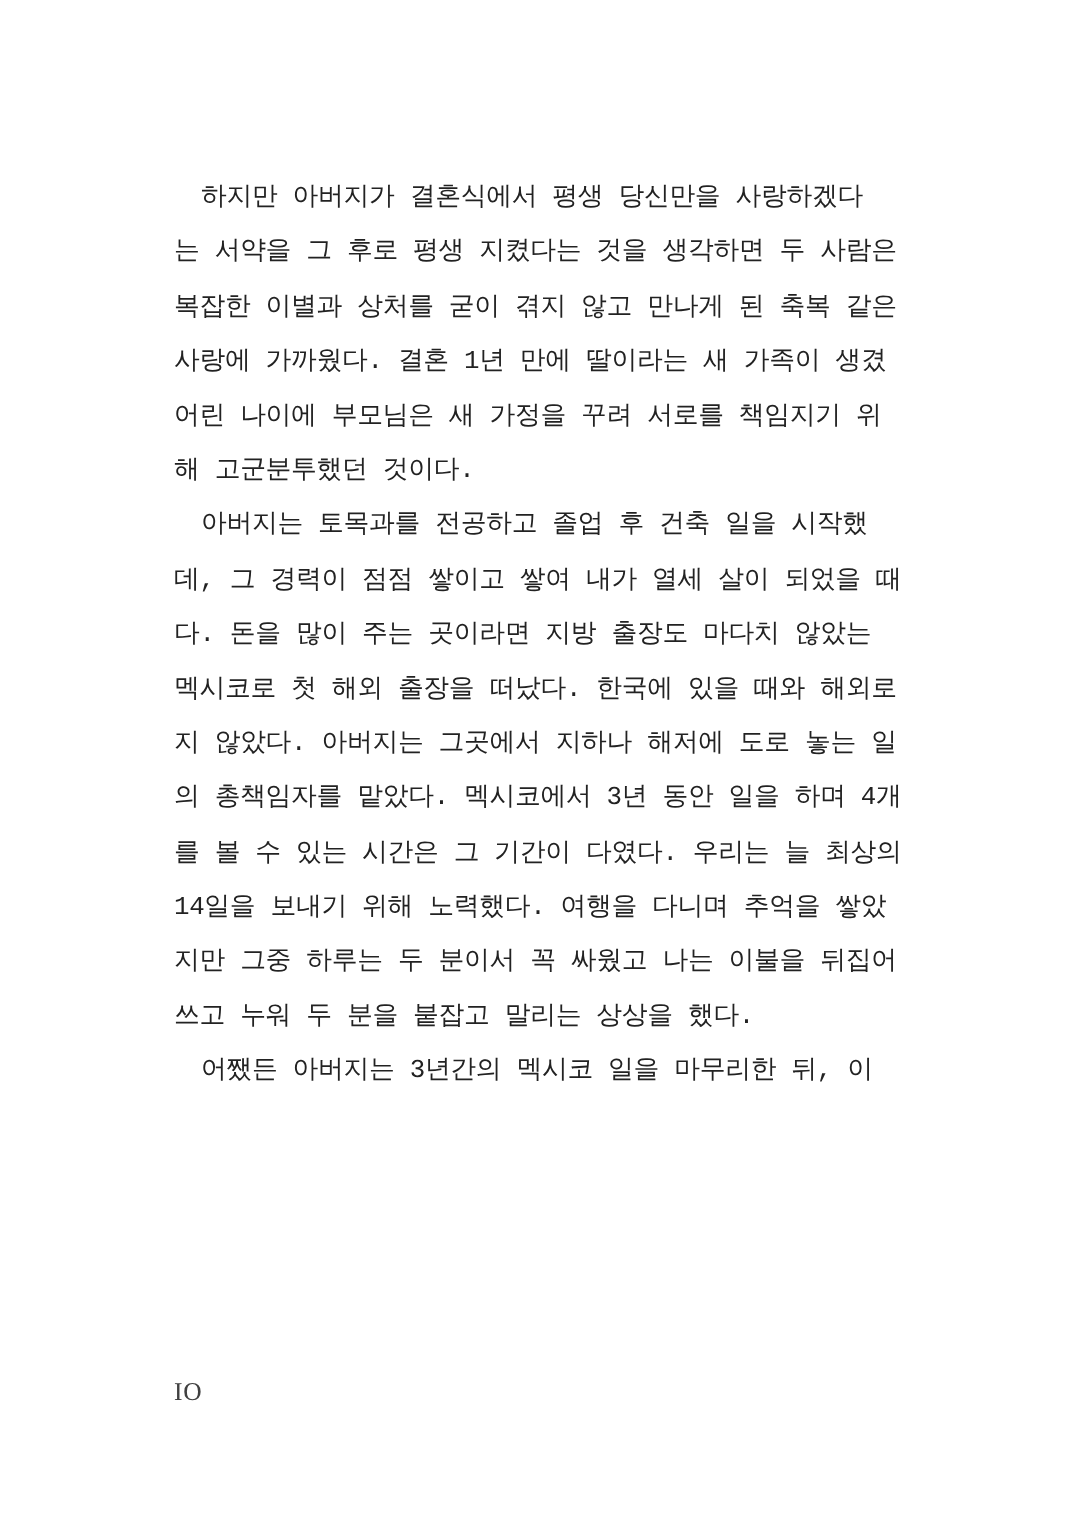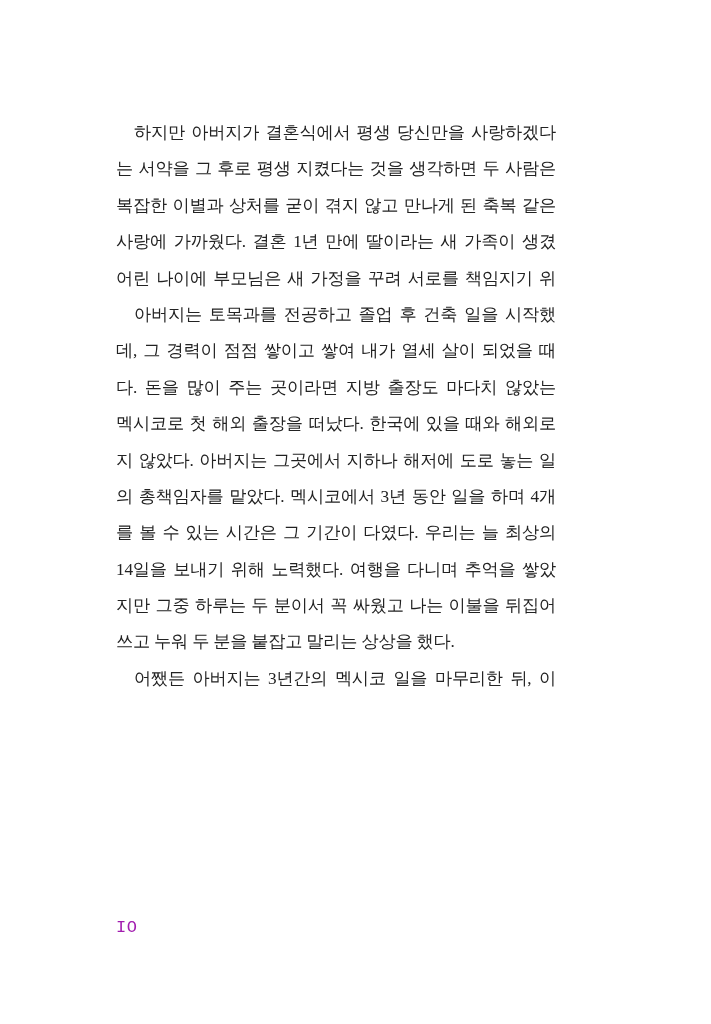--- a/index.html
+++ b/index.html
@@ -19,57 +19,58 @@
       width: 711px;
       height: 1024px;
       background: #ffffff;
     }
     .text-block {
       position: absolute;
       left: 116px;
       top: 115px;
       width: 440px;
       color: #222222;
-      font-family: Liberation Serif, serif;
+      font-family: Liberation Mono, monospace;
       font-size: 17.2px;
       letter-spacing: -0.2px;
     }
     .line {
       height: 36.4px;
       line-height: 36.4px;
       white-space: nowrap;
       text-align: justify;
       text-align-last: justify;
     }
     .line.indent {
       padding-left: 18px;
     }
     .line.last {
       text-align-last: left;
     }
     .page-number {
       position: absolute;
       left: 116px;
       top: 918px;
-      font-family: Liberation Mono, monospace;
+      font-family: Liberation Serif, serif;
       font-size: 17px;
-      color: #a21caf;
+      color: #404040;
       letter-spacing: 0.5px;
     }
   </style>
 </head>
 <body>
 
 <div class="page">
   <div class="text-block">
     <div class="line indent">하지만 아버지가 결혼식에서 평생 당신만을 사랑하겠다</div>
     <div class="line">는 서약을 그 후로 평생 지켰다는 것을 생각하면 두 사람은</div>
     <div class="line">복잡한 이별과 상처를 굳이 겪지 않고 만나게 된 축복 같은</div>
     <div class="line">사랑에 가까웠다. 결혼 1년 만에 딸이라는 새 가족이 생겼</div>
     <div class="line">어린 나이에 부모님은 새 가정을 꾸려 서로를 책임지기 위</div>
+    <div class="line last">해 고군분투했던 것이다.</div>
     <div class="line indent">아버지는 토목과를 전공하고 졸업 후 건축 일을 시작했</div>
     <div class="line">데, 그 경력이 점점 쌓이고 쌓여 내가 열세 살이 되었을 때</div>
     <div class="line">다. 돈을 많이 주는 곳이라면 지방 출장도 마다치 않았는</div>
     <div class="line">멕시코로 첫 해외 출장을 떠났다. 한국에 있을 때와 해외로</div>
     <div class="line">지 않았다. 아버지는 그곳에서 지하나 해저에 도로 놓는 일</div>
     <div class="line">의 총책임자를 맡았다. 멕시코에서 3년 동안 일을 하며 4개</div>
     <div class="line">를 볼 수 있는 시간은 그 기간이 다였다. 우리는 늘 최상의</div>
     <div class="line">14일을 보내기 위해 노력했다. 여행을 다니며 추억을 쌓았</div>
     <div class="line">지만 그중 하루는 두 분이서 꼭 싸웠고 나는 이불을 뒤집어</div>
     <div class="line last">쓰고 누워 두 분을 붙잡고 말리는 상상을 했다.</div>

